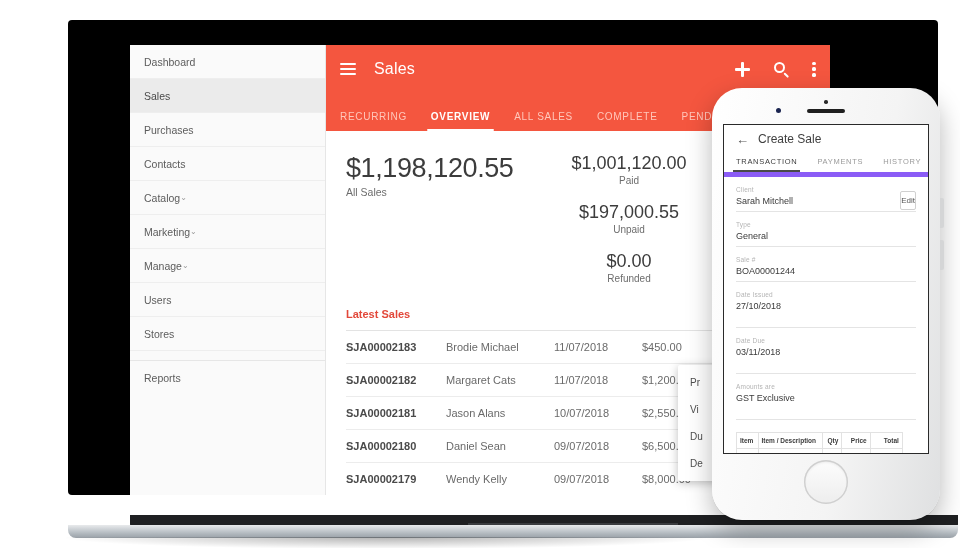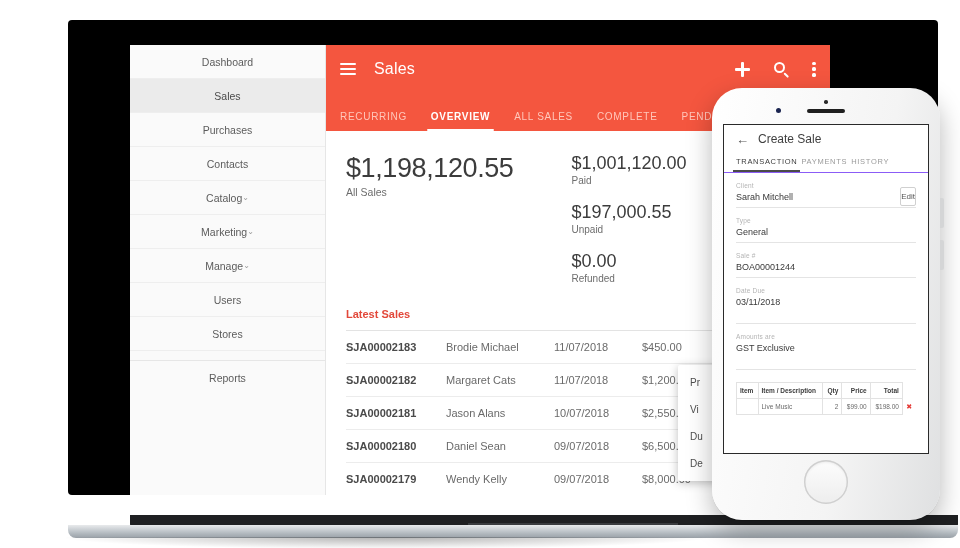--- a/index.html
+++ b/index.html
@@ -36,21 +36,21 @@
        linear-gradient(150deg,#756546 0%,#3e3a2c 55%,#5c5236 100%);}
   .avatar .a2{position:absolute;left:50%;top:30%;width:16px;height:26px;margin-left:-4px;
      background:#2e2a22;border-radius:6px 6px 3px 3px;opacity:.85;}
   .side-head-txt{margin-left:11px;color:#fff;line-height:1.25;}
   .sh-name{font-size:9.5px;color:#f6ded9;}
   .sh-co{font-size:10px;font-weight:bold;color:#fff;margin-top:1px;}
   .sh-role{font-size:9px;font-style:italic;color:#f3d6d0;margin-top:1px;}
 
   .nav{padding:0;}
   .nav-item{height:34px;display:flex;align-items:center;padding:0 14px;box-sizing:border-box;
-     font-size:10.5px;color:#5c5c5c;border-bottom:1px solid #eeeeee;justify-content:center;cursor:default;}
+     font-size:10.5px;color:#5c5c5c;border-bottom:1px solid #eeeeee;justify-content:flex-start;cursor:default;}
   .nav-item.active{background:#ebebeb;color:#4a4a4a;}
   .nav-item .chev{font-size:8px;color:#9a9a9a;}
   .nav-sep{height:9px;border-bottom:1px solid #e6e6e6;}
   .nav-item.plain{border-bottom:none;}
 
   
   .main{flex:1;min-width:0;position:relative;background:#fff;}
   .topbar{height:48px;background:#f4563f;display:flex;align-items:center;padding:0 14px;box-sizing:border-box;color:#fff;}
   .hamb{width:16px;height:12px;display:flex;flex-direction:column;justify-content:space-between;cursor:pointer;}
   .hamb i{display:block;height:2px;background:#fff;border-radius:1px;}
@@ -69,21 +69,21 @@
      overflow:hidden;white-space:nowrap;}
   .tab{font-size:10px;letter-spacing:.7px;color:#ffc7bb;padding-bottom:9px;position:relative;cursor:pointer;}
   .tab.active{color:#ffffff;font-weight:bold;}
   .tab.active:after{content:"";position:absolute;left:-4px;right:-4px;bottom:0;height:2.5px;background:#fff;border-radius:2px;}
 
   
   .content{padding:22px 20px 0 20px;}
   .stats{display:flex;align-items:flex-start;}
   .stat-big .v{font-size:27px;color:#3c3c3c;letter-spacing:-.4px;font-weight:300;}
   .stat-big .l{font-size:10.5px;color:#6d6d6d;margin-top:2px;}
-  .stat-col{margin-left:58px;}
+  .stat-col{margin-left:58px;text-align:center;}
   .stat{margin-bottom:16px;}
   .stat .v{font-size:18px;color:#3c3c3c;font-weight:300;}
   .stat .l{font-size:10px;color:#6d6d6d;margin-top:1px;}
   .stat-col2{margin-left:42px;}
 
   .latest{margin-top:8px;font-size:11px;font-weight:bold;color:#e2483a;}
   .sales-table{margin-top:10px;width:100%;border-collapse:collapse;}
   .sales-table td{padding:10px 0;font-size:11px;color:#6a6a6a;border-top:1px solid #ececec;white-space:nowrap;}
   .sales-table tr:first-child td{border-top:1px solid #e3e3e3;}
   .sales-table td.id{font-weight:bold;color:#4a4a4a;width:100px;}
@@ -105,21 +105,21 @@
   .ph-spk{position:absolute;left:95px;top:21px;width:38px;height:3.6px;border-radius:2px;background:#1f1f1f;}
   .ph-screen{position:absolute;left:11px;top:36px;width:206px;height:330px;background:#fff;
      border:1px solid #2a2a2a;box-sizing:border-box;overflow:hidden;}
   .ph-home{position:absolute;left:50%;bottom:16px;margin-left:-22px;width:44px;height:44px;border-radius:50%;
      background:linear-gradient(180deg,#fdfdfd,#ededed);box-shadow:inset 0 0 0 1.4px #cfcfcf, inset 0 2px 3px rgba(0,0,0,.10);}
   .ph-btn{position:absolute;left:228px;width:4px;background:#d4d5d6;border-radius:0 2px 2px 0;}
 
   .ph-head{height:28px;display:flex;align-items:center;padding:0 12px;box-sizing:border-box;}
   .ph-back{font-size:13px;color:#555;margin-right:9px;line-height:1;}
   .ph-title{font-size:12px;color:#3f3f3f;}
-  .ph-tabs{display:flex;gap:4px;padding:0 12px;box-sizing:border-box;border-bottom:1px solid #8b5cf6;text-align:center;}
+  .ph-tabs{display:flex;gap:20px;padding:0 12px;box-sizing:border-box;border-bottom:5px solid #8b5cf6;text-align:center;}
   .ph-tab{font-size:7.5px;letter-spacing:.7px;color:#9a9a9a;padding:4px 0 6px;position:relative;cursor:pointer;}
   .ph-tab.active{color:#3c3c3c;}
   .ph-tab.active:after{content:"";position:absolute;left:-3px;right:-3px;bottom:0;height:2px;background:#4a4a4a;}
   .ph-body{padding:0 12px;box-sizing:border-box;}
   .fld{padding-top:9px;position:relative;}
   .fld .lb{font-size:6.5px;color:#b4b4b4;letter-spacing:.2px;}
   .fld .vl{font-size:9px;color:#3a3a3a;padding:3px 0 5px;border-bottom:1px solid #e4e4e4;}
   .fld.tall .vl{padding-bottom:16px;}
   .edit-btn{position:absolute;right:0;top:14px;font-size:8px;color:#555;border:1px solid #d0d0d0;
      border-radius:2px;padding:4px 0;background:#fff;cursor:pointer;}
@@ -325,20 +325,24 @@
         </div>
         <div class="fld">
           <div class="lb">Type</div>
           <div class="vl">General</div>
         </div>
         <div class="fld">
           <div class="lb">Sale #</div>
           <div class="vl">BOA00001244</div>
         </div>
         <div class="fld tall">
+          <div class="lb">Date Issued</div>
+          <div class="vl">27/10/2018</div>
+        </div>
+        <div class="fld tall">
           <div class="lb">Date Due</div>
           <div class="vl">03/11/2018</div>
         </div>
         <div class="fld tall">
           <div class="lb">Amounts are</div>
           <div class="vl">GST Exclusive</div>
         </div>
 
         <table class="ph-table">
           <thead>

